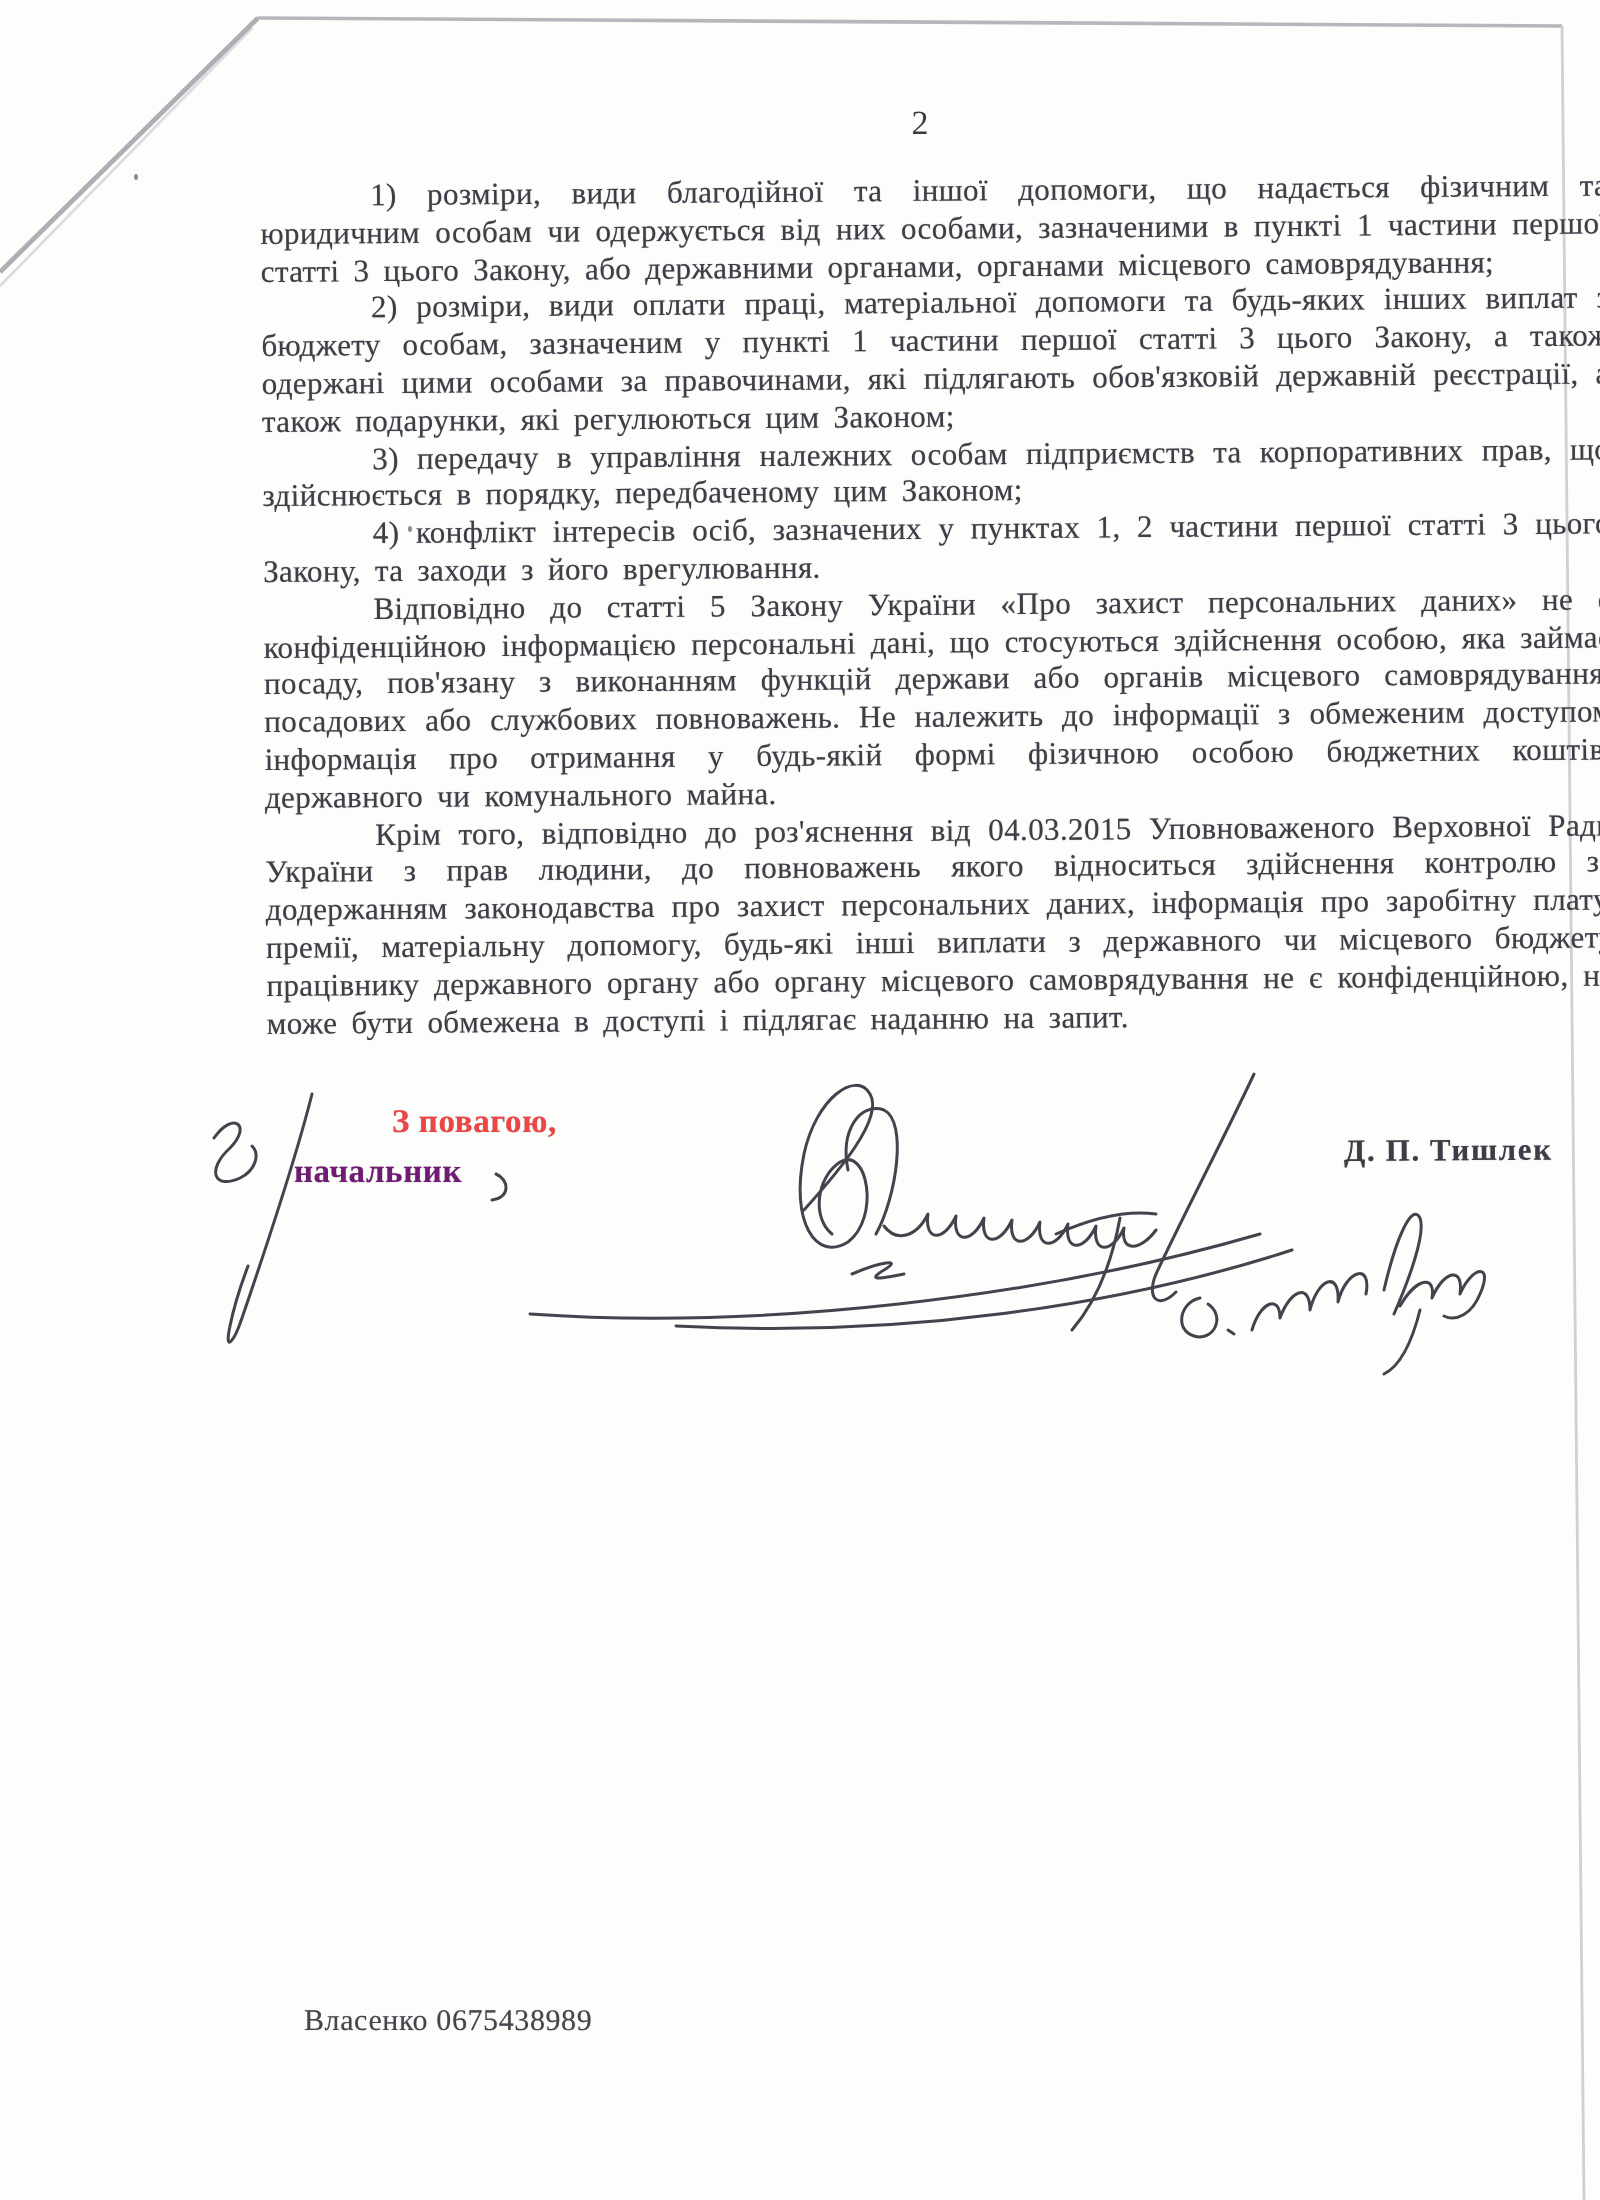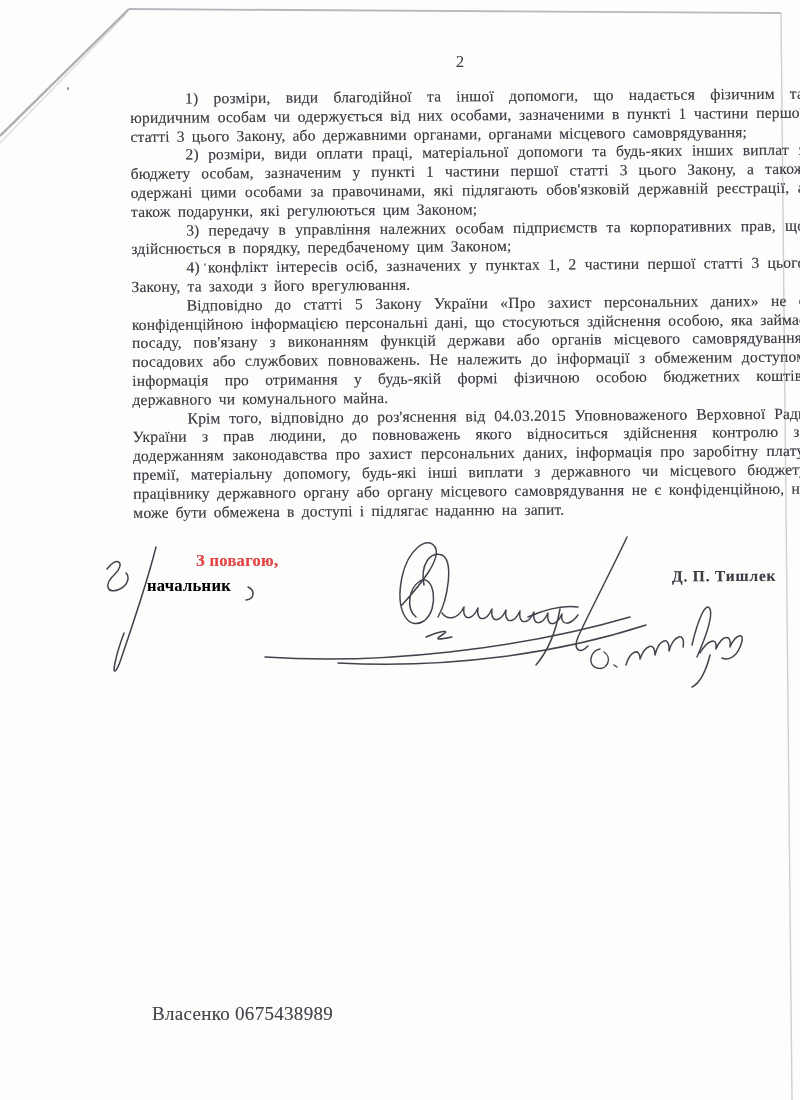--- a/index.html
+++ b/index.html
@@ -29,37 +29,37 @@
   }
   .body-text p{margin:0;text-indent:55px;}
   
   .closing-salutation{
     position:absolute;left:196px;top:551px;
     font-size:16.5px;font-weight:bold;color:#ef4444;
     letter-spacing:0.3px;text-shadow:0 0 0.5px rgba(70,70,80,0.5);
   }
   .closing-title{
     position:absolute;left:147px;top:576px;
-    font-size:16.5px;font-weight:bold;color:#000000;
+    font-size:16.5px;font-weight:bold;color:#701a75;
     letter-spacing:0.3px;text-shadow:0 0 0.5px rgba(70,70,80,0.5);
   }
   .closing-name{
     position:absolute;left:672px;top:567px;width:140px;
     font-size:15.5px;font-weight:bold;color:#3d3d47;
     letter-spacing:0.8px;white-space:nowrap;
     transform:rotate(-0.4deg);
     text-shadow:0 0 0.5px rgba(70,70,80,0.5);
   }
   
   .signatures{position:absolute;left:90px;top:525px;width:710px;height:175px;pointer-events:none;}
   .signatures path{fill:none;stroke:#43434e;stroke-width:1.5;stroke-linecap:round;stroke-linejoin:round;}
   
   .footer-contact{
     position:absolute;left:152px;top:1003px;
-    font-size:19px;color:#45454e;letter-spacing:0.3px;
+    font-size:15px;color:#45454e;letter-spacing:0.3px;
     text-shadow:0 0 0.5px rgba(70,70,80,0.45);
   }
   .speck{position:absolute;width:2px;height:3px;background:#8a8a92;border-radius:50%;}
 </style>
 </head>
 <body>
 
 <div class="page">
 
   <svg class="edges" viewBox="0 0 800 1100" aria-hidden="true">

